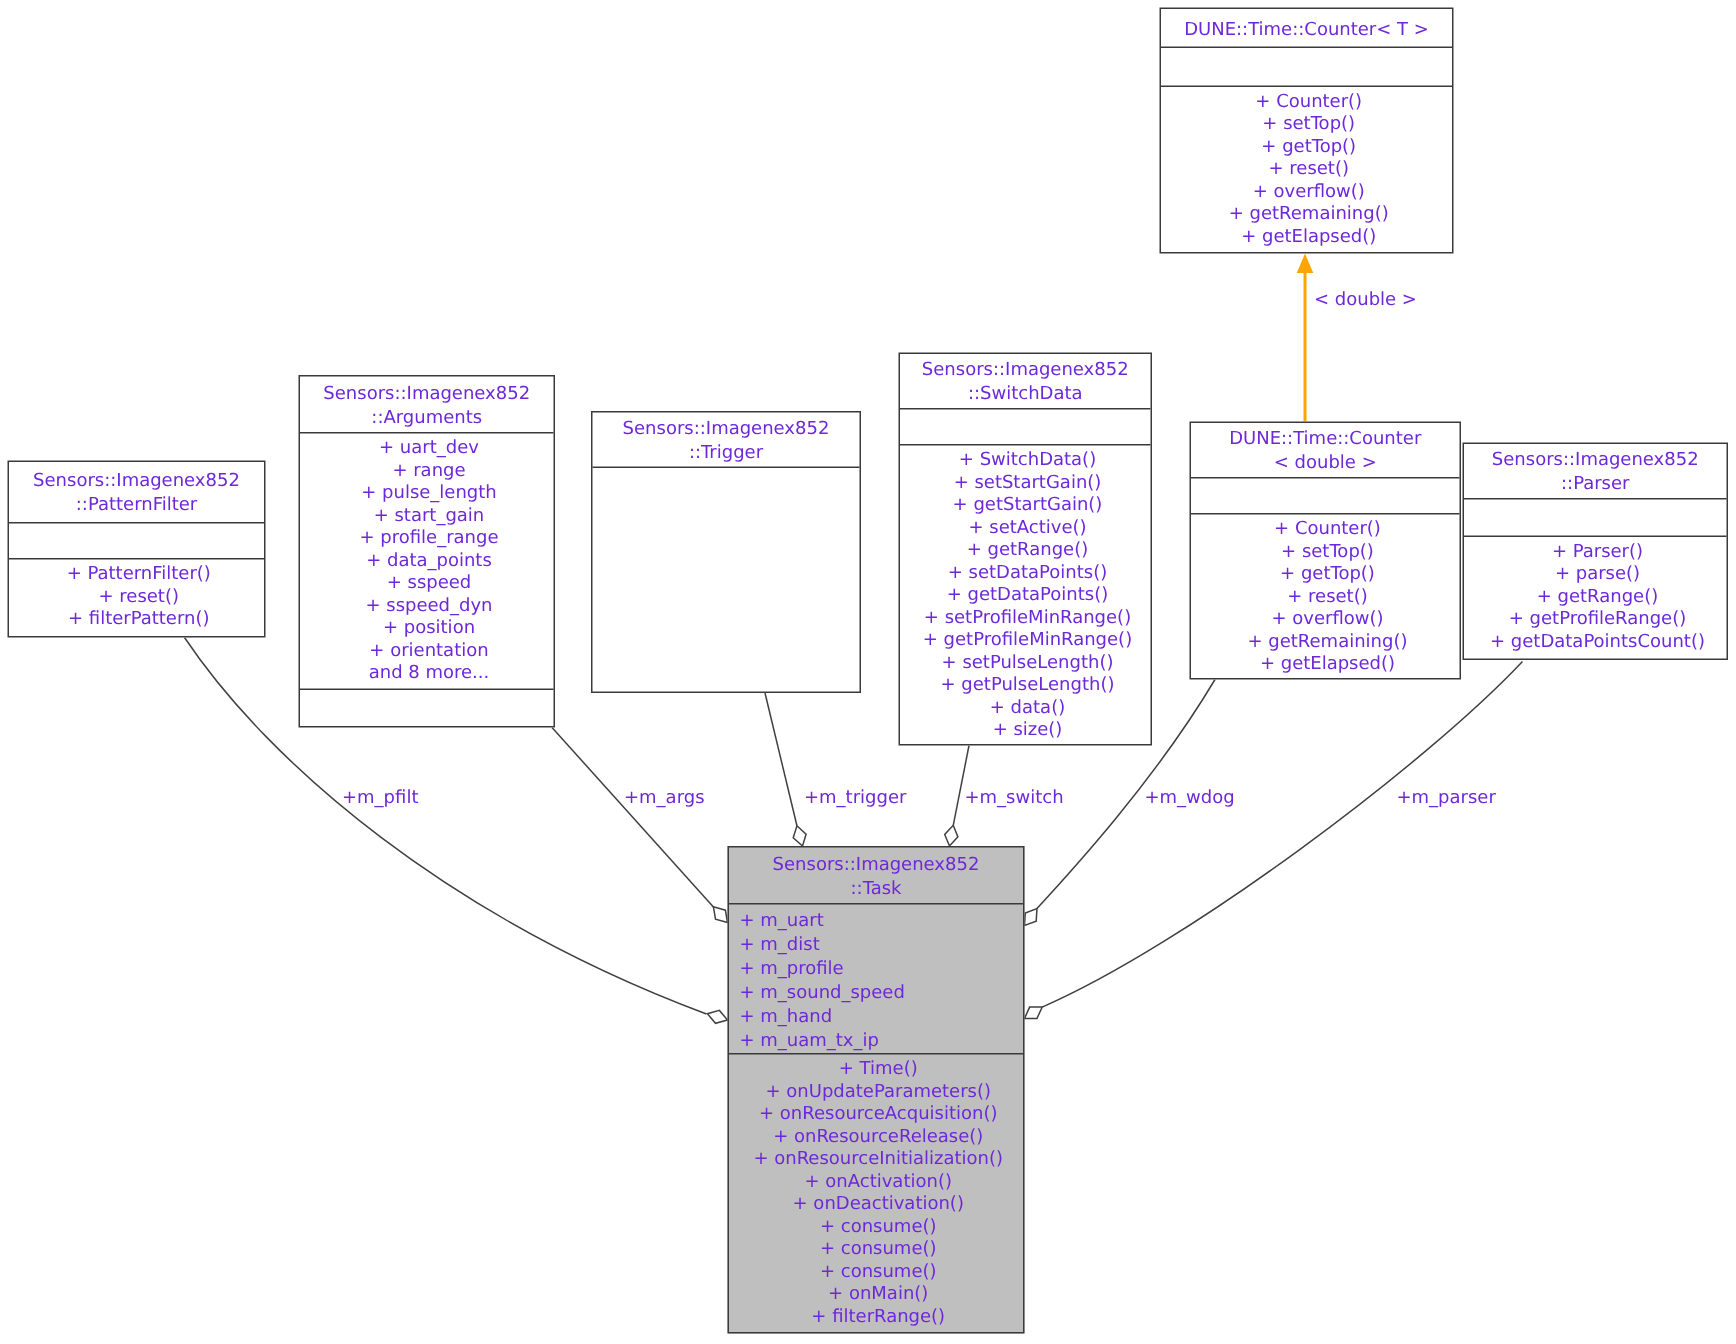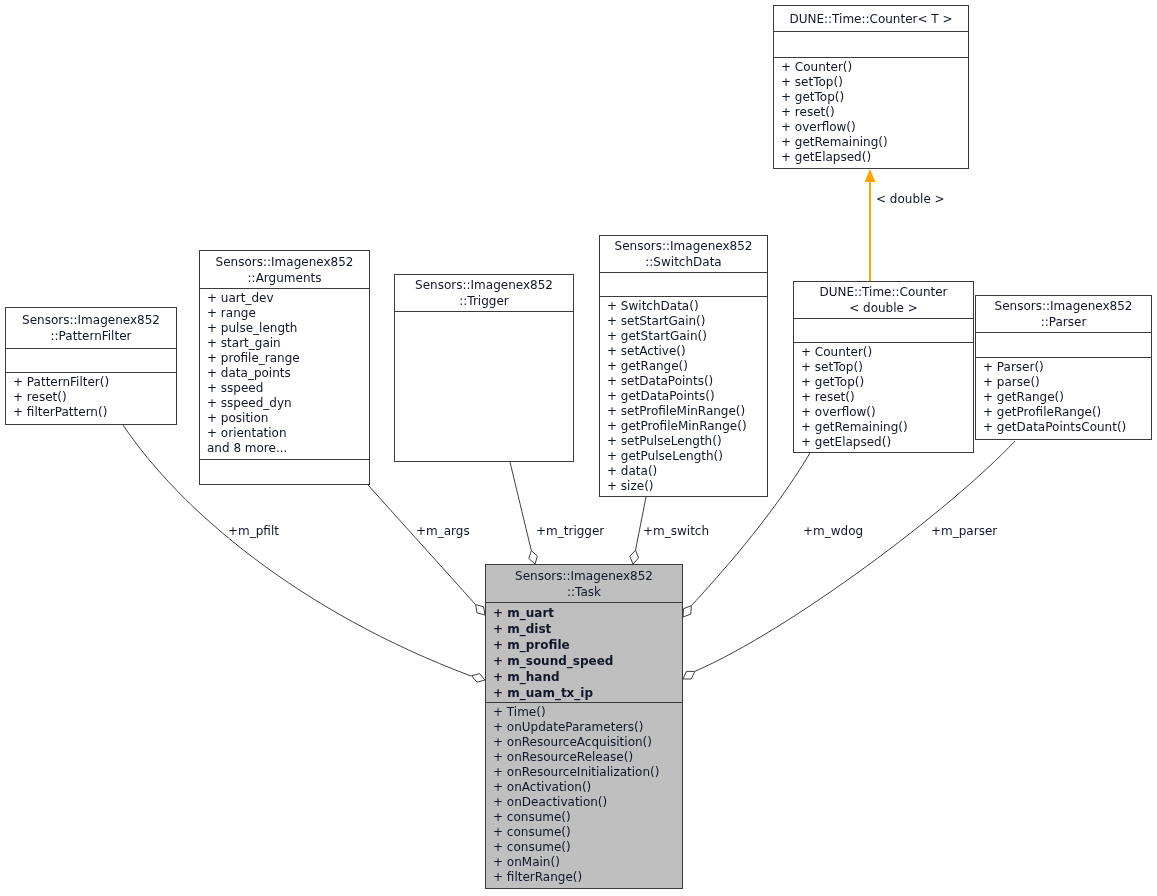--- a/index.html
+++ b/index.html
@@ -1,37 +1,37 @@
 <!DOCTYPE html>
 <html><head>
 <meta charset="utf-8">
 <style>
   html,body { margin:0; padding:0; background:#ffffff; }
   .stage {
     position:relative; width:1157px; height:896px; background:#ffffff;
     font-family:"DejaVu Sans","Liberation Sans",sans-serif;
-    font-size:12px; color:#0f172a; overflow:hidden;
+    font-size:12px; color:#6d28d9; overflow:hidden;
   }
   svg.edges { position:absolute; left:0; top:0; width:1157px; height:896px; }
   .uml-box {
     position:absolute; display:flex; flex-direction:column;
     background:#ffffff; border:1px solid #3a3a3a; box-sizing:border-box;
   }
   .uml-box.highlight { background:#bfbfbf; }
   .uml-title {
     flex:0 0 auto; display:flex; flex-direction:column; justify-content:center;
     align-items:center; text-align:center; white-space:pre-line;
     line-height:16px; box-sizing:border-box; padding:0 4px;
   }
   .uml-empty { flex:0 0 auto; border-top:1px solid #3a3a3a; box-sizing:border-box; }
   .uml-members {
     border-top:1px solid #3a3a3a; box-sizing:border-box;
     padding:2px 4px 2px 7px; line-height:15px; overflow:hidden;
   }
-  .uml-members.grow { flex:1 1 auto; }
+  .uml-members.grow { flex:1 1 auto;text-align:center; }
   .mline { white-space:nowrap; }
   .edge-label { position:absolute; white-space:nowrap; line-height:14px; }
 </style>
 </head>
 <body>
 
 <div class="stage">
 
   <svg class="edges" viewBox="0 0 1157 896">
     <g fill="none" stroke="#404040" stroke-width="1">
@@ -151,21 +151,21 @@
         <div class="mline">+ parse()</div>
         <div class="mline">+ getRange()</div>
         <div class="mline">+ getProfileRange()</div>
         <div class="mline">+ getDataPointsCount()</div>
       </div>
   </div>
 
   <div class="uml-box highlight" style="left:485px; top:564px; width:198px; height:325px;">
     <div class="uml-title" style="height:37px;">Sensors::Imagenex852
 ::Task</div>
-    <div class="uml-members" style="height:100px; line-height:16px; flex:0 0 auto;font-weight:bold;">
+    <div class="uml-members" style="height:100px; line-height:16px; flex:0 0 auto;">
         <div class="mline">+ m_uart</div>
         <div class="mline">+ m_dist</div>
         <div class="mline">+ m_profile</div>
         <div class="mline">+ m_sound_speed</div>
         <div class="mline">+ m_hand</div>
         <div class="mline">+ m_uam_tx_ip</div>
       </div>
     <div class="uml-members grow">
         <div class="mline">+ Time()</div>
         <div class="mline">+ onUpdateParameters()</div>
@@ -179,17 +179,17 @@
         <div class="mline">+ consume()</div>
         <div class="mline">+ onMain()</div>
         <div class="mline">+ filterRange()</div>
       </div>
   </div>
 
   <div class="edge-label" style="left:228px; top:524px;">+m_pfilt</div>
   <div class="edge-label" style="left:416px; top:524px;">+m_args</div>
   <div class="edge-label" style="left:536px; top:524px;">+m_trigger</div>
   <div class="edge-label" style="left:643px; top:524px;">+m_switch</div>
-  <div class="edge-label" style="left:763px; top:524px;margin-left:40px;">+m_wdog</div>
+  <div class="edge-label" style="left:763px; top:524px;">+m_wdog</div>
   <div class="edge-label" style="left:931px; top:524px;">+m_parser</div>
   <div class="edge-label" style="left:876px; top:192px;">&lt; double &gt;</div>
 
 </div>
 
 </body></html>

